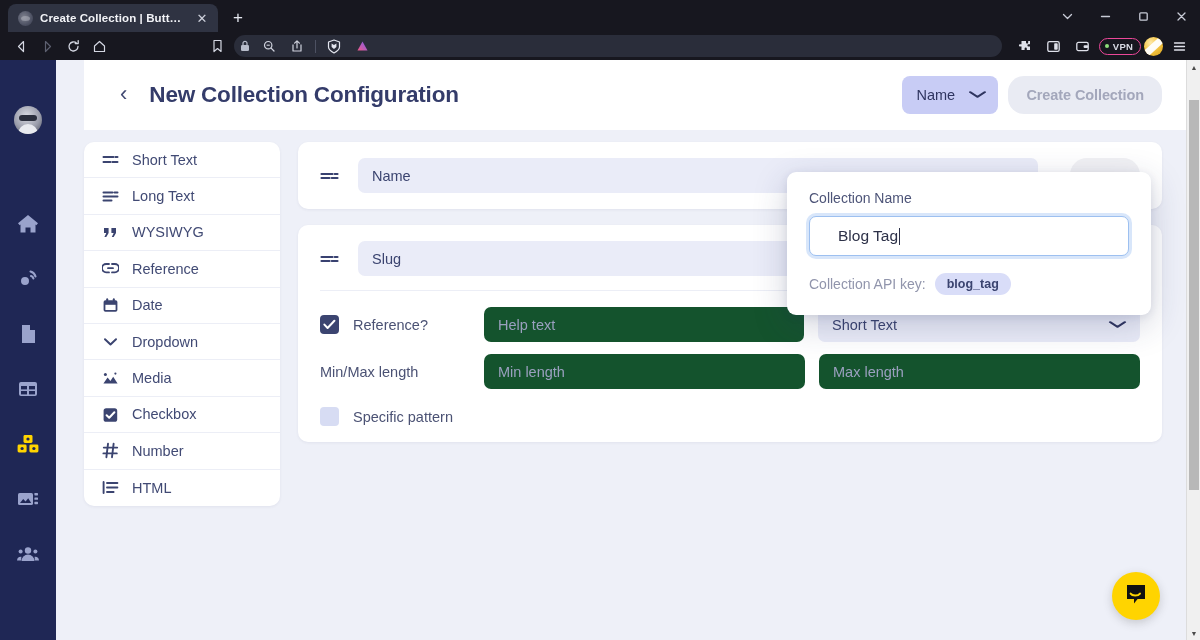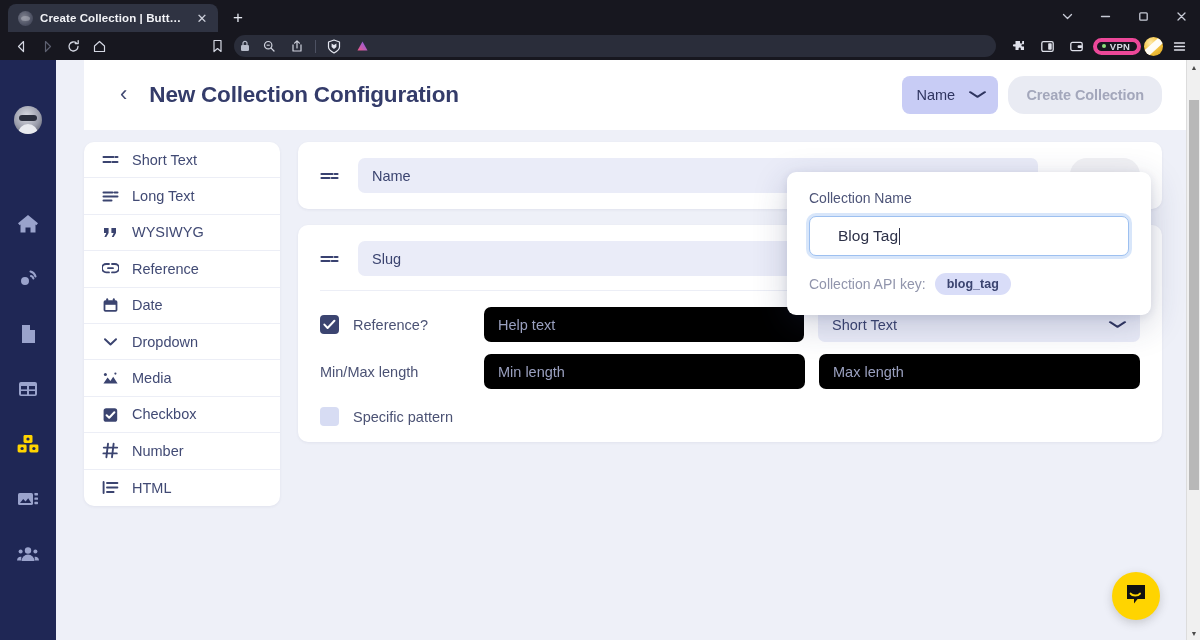--- a/index.html
+++ b/index.html
@@ -78,21 +78,21 @@
     flex: 1; font-size: 11.5px; color: #9ea2b3; white-space: nowrap;
     overflow: hidden; text-overflow: ellipsis; letter-spacing: .05px;
   }
   .url-text b { color: #e9ebf2; font-weight: 700; }
   .url-text .scheme { color: #8c90a2; }
   .url-right { display: flex; align-items: center; gap: 2px; }
   .urlsep { width: 1px; height: 13px; background: #4d5162; margin: 0 3px; }
   .toolbar-right { display: flex; align-items: center; gap: 3px; padding-left: 4px; }
   .vpn-pill {
     display: flex; align-items: center; gap: 4px;
-    border: 4px solid #ec4899; border-radius: 10px;
+    border: 1px solid #ec4899; border-radius: 10px;
     height: 17px; padding: 0 7px 0 5px;
     font-size: 9.5px; color: #d9dbe4; font-weight: 600; letter-spacing: .2px;
   }
   .vpn-dot { width: 4px; height: 4px; border-radius: 50%; background: #8ee07a; }
   .brave-profile {
     width: 19px; height: 19px; border-radius: 50%;
     background: radial-gradient(circle at 35% 30%, #ffe9a8 0%, #f5c542 45%, #d9a21a 100%);
     position: relative; overflow: hidden;
   }
   .brave-profile::after {
@@ -220,21 +220,21 @@
     width: 150px; flex: 0 0 150px; display: flex; align-items: center; gap: 14px;
     font-size: 14.5px; color: #4b5274;
   }
   .cbox {
     width: 19px; height: 19px; flex: 0 0 19px; border-radius: 4px;
     background: #3b4470; display: flex; align-items: center; justify-content: center;
   }
   .cbox.empty { background: #d7dcf3; }
   .cbox svg { display:block; }
   .finput {
-    flex: 1; height: 35px; border-radius: 7px; background: #000000;
+    flex: 1; height: 35px; border-radius: 7px; background: #14532d;
     display: flex; align-items: center; padding: 0 14px;
     font-size: 14.5px; color: #9aa0bf;
   }
   .fselect {
     flex: 1; height: 35px; border-radius: 7px; background: #eaecf8;
     display: flex; align-items: center; justify-content: space-between; padding: 0 16px 0 14px;
     font-size: 14.5px; color: #3b4470;
   }
   .fselect .chev { font-size: 11px; color: #2f3560; transform: scaleX(1.45) scaleY(.95); }
 

